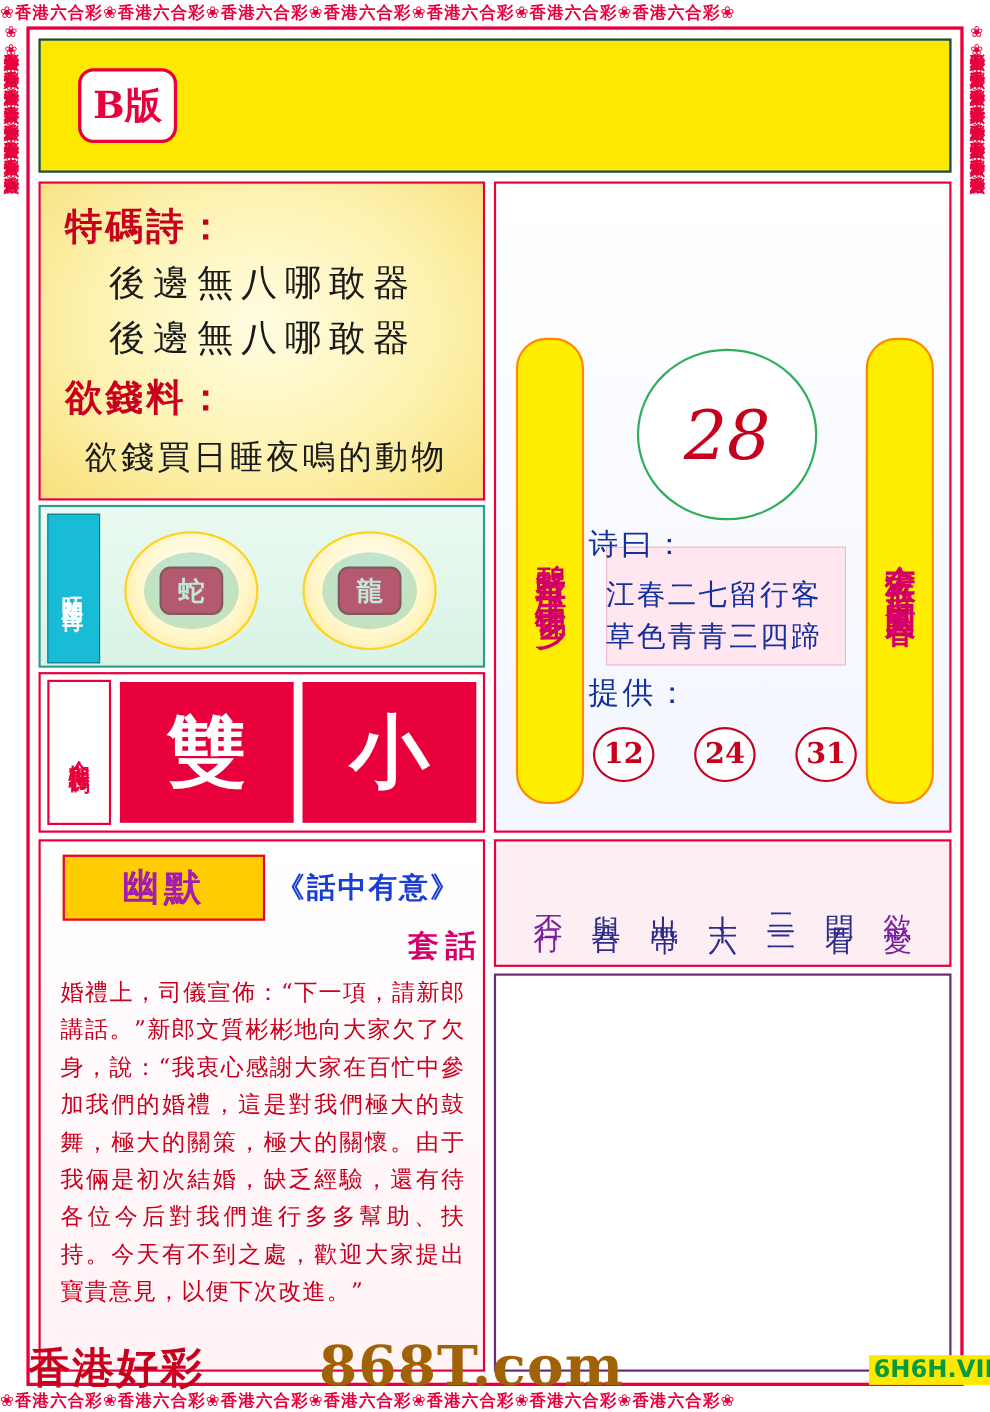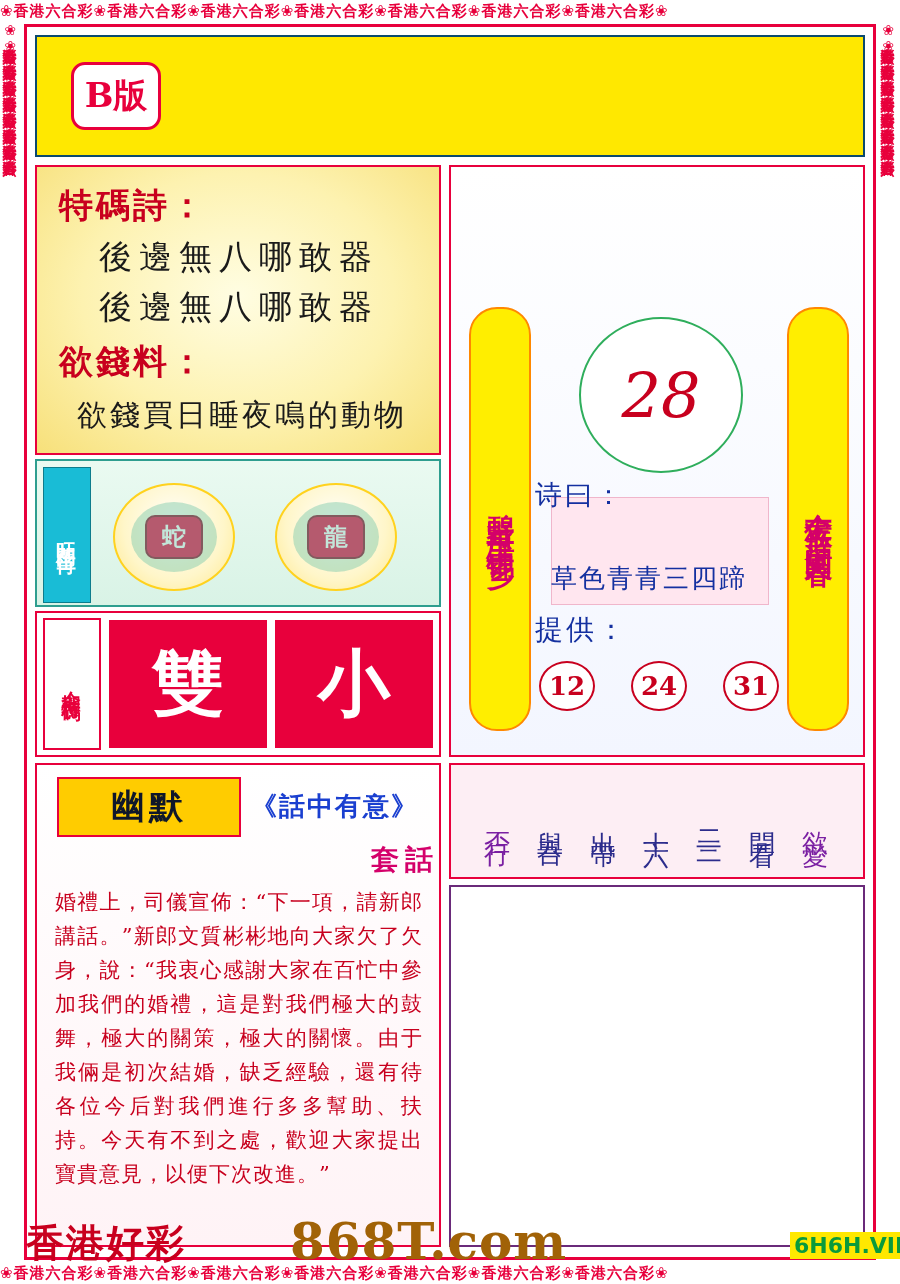--- a/index.html
+++ b/index.html
@@ -71,21 +71,21 @@
   .verse-box{position:absolute;left:422px;top:736px;width:416px;height:116px;border:2px solid #e8003c;box-sizing:border-box;background:#fdeef4;display:flex;align-items:center;justify-content:center;}
   .verse-grid{display:flex;gap:18px;}
   .verse-col{writing-mode:vertical-rl;text-orientation:upright;font-family:"DejaVu Serif","Liberation Serif",serif;font-size:26px;color:#2c2c8c;letter-spacing:10px;}
   .verse-col.r{color:#7a1fa2;}
 
   .blank-box{position:absolute;left:422px;top:858px;width:416px;height:362px;border:2px solid #6a2a7a;box-sizing:border-box;background:#ffffff;}
 
   
   .humor-box{position:absolute;left:8px;top:736px;width:406px;height:484px;border:2px solid #e8003c;box-sizing:border-box;background:linear-gradient(180deg,#ffffff 0%,#fff3f6 100%);}
   .humor-head{position:absolute;left:20px;top:12px;width:180px;height:56px;background:#ffcc00;border:2px solid #e8003c;display:flex;align-items:center;justify-content:center;}
-  .humor-head span{font-family:"DejaVu Serif","Liberation Serif",serif;font-size:34px;font-weight:bold;color:#0f172a;letter-spacing:4px;}
+  .humor-head span{font-family:"DejaVu Serif","Liberation Serif",serif;font-size:34px;font-weight:bold;color:#a21caf;letter-spacing:4px;}
   .humor-sub{position:absolute;left:214px;top:24px;font-family:"DejaVu Serif","Liberation Serif",serif;font-size:26px;font-weight:bold;color:#1a3fd0;letter-spacing:2px;}
   .humor-tag{position:absolute;left:0;top:76px;width:100%;text-align:right;font-family:"DejaVu Serif","Liberation Serif",serif;font-size:28px;font-weight:bold;color:#d4006a;letter-spacing:6px;}
   .humor-body{position:absolute;left:18px;top:120px;width:368px;font-family:"DejaVu Serif","Liberation Serif",serif;font-size:21px;line-height:34px;color:#c8001e;text-align:justify;letter-spacing:1px;}
 
   
   .wm-left{position:absolute;left:26px;top:1218px;font-family:"DejaVu Serif","Liberation Serif",serif;font-size:38px;font-weight:bold;color:#c8001e;letter-spacing:2px;}
   .wm-center{position:absolute;left:290px;top:1212px;font-family:"DejaVu Serif","Liberation Serif",serif;font-size:50px;font-weight:bold;color:#a16207;letter-spacing:1px;}
   .wm-right{position:absolute;left:790px;top:1232px;font-family:"DejaVu Sans","Liberation Sans",sans-serif;font-size:22px;font-weight:bold;color:#0a9a3c;background:#ffe800;padding:1px 4px;}
 </style>
 </head>
@@ -143,20 +143,21 @@
           <span>碧野千里铺锦乡</span>
         </div>
       <div class="side-strip side-right">
           <span>金猴一群闹园春</span>
         </div>
       <div class="circle-num">
           <b>28</b>
         </div>
       <div class="shi-box"></div>
       <div class="shi-h">诗曰：</div>
+      <div class="shi-l1">江春二七留行客</div>
       <div class="shi-l2">草色青青三四蹄</div>
       <div class="tigong">提供：</div>
       <div class="nums">
         <div class="num-ball">12</div>
         <div class="num-ball">24</div>
         <div class="num-ball">31</div>
       </div>
     </div>
 
     <div class="verse-box">

